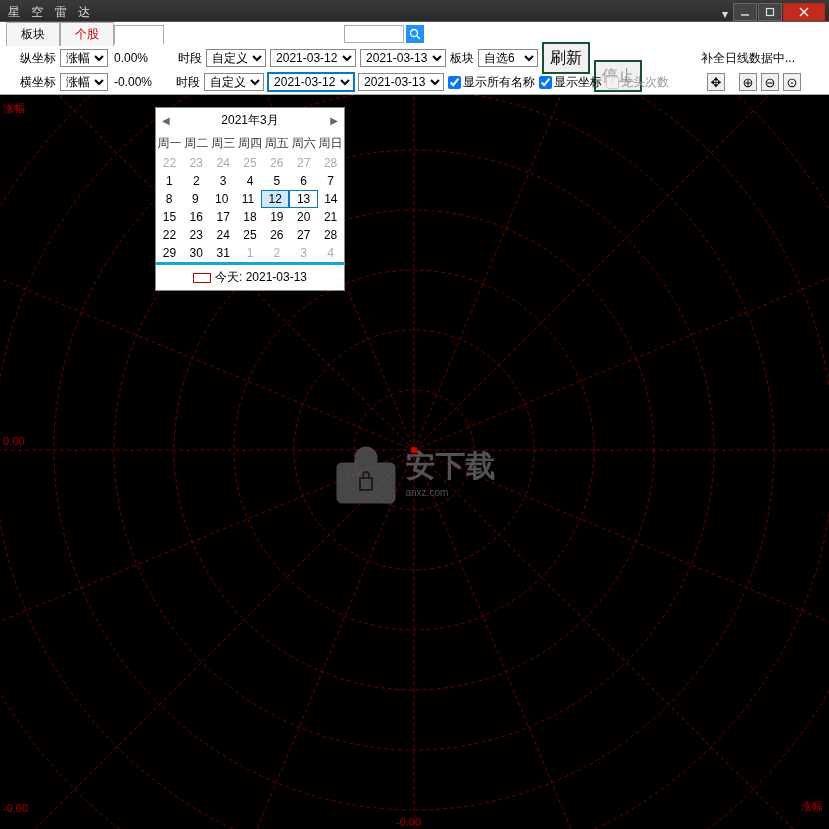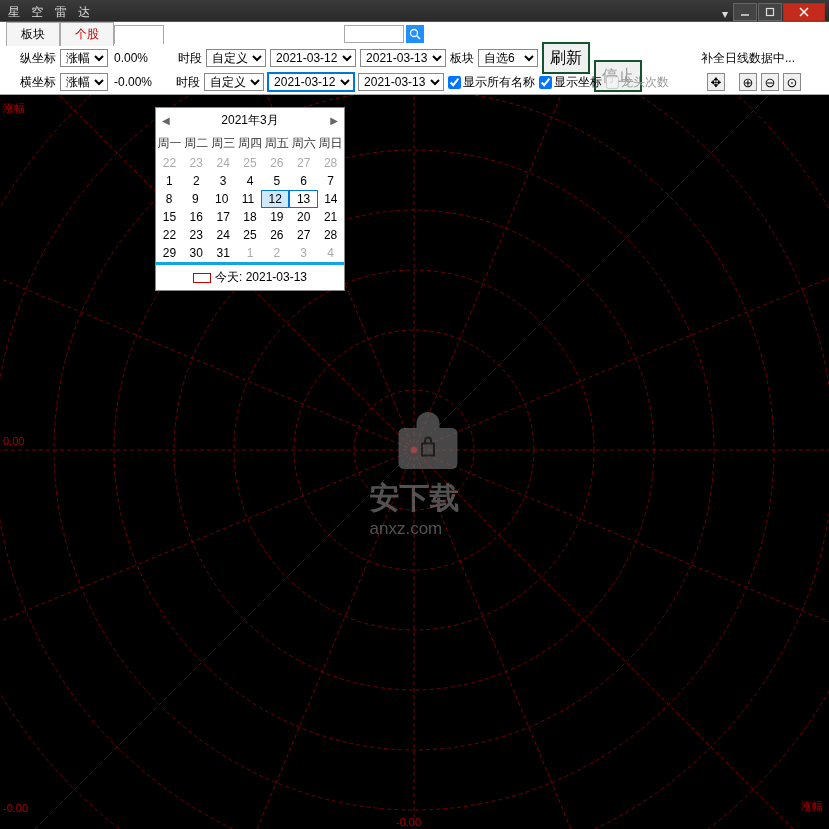--- a/index.html
+++ b/index.html
@@ -48,24 +48,24 @@
     .cal-cell.dim { color: #aaa; }
     .cal-cell.sel { background: #cfe8fc; border: 1px solid #0078d7; padding: 1px 0; }
     .cal-cell.hover { border: 1px solid #0078d7; padding: 1px 0; }
     .cal-footer { text-align: center; padding: 4px; border-top: 3px solid #0ea5e9; }
     .cal-today-box { display: inline-block; width: 18px; height: 10px; border: 1px solid #c00; margin-right: 4px; vertical-align: middle; }
     
     
     .chart-area { position: relative; width: 829px; height: calc(829px - 22px - 72px); background: #000; overflow: hidden; }
     .radar-svg { position: absolute; left: 0; top: 0; width: 100%; height: 100%; }
     .axis-label { position: absolute; color: #a00; font-size: 11px; }
-    .watermark { position: absolute; left: 50%; top: 380px; transform: translate(-50%, -50%); display: flex; align-items: flex-end; gap: 8px; opacity: 0.6; flex-direction: column; }
+    .watermark { position: absolute; left: 50%; top: 380px; transform: translate(-50%, -50%); display: flex; align-items: flex-start; gap: 8px; opacity: 0.6; }
     .watermark-icon { width: 64px; height: 58px; }
     .watermark-text { font-size: 30px; color: #888; font-weight: bold; }
-    .watermark-sub { font-size: 17px; color: #888; }
+    .watermark-sub { font-size: 10px; color: #888; }
   </style>
 </head>
 <body>
 
 <div class="titlebar">
   <span class="titlebar-title">星 空 雷 达</span>
   <span class="titlebar-icon">▾</span>
   <span class="win-btn">
       <svg viewBox="0 0 10 10">
         <line x1="1" y1="8" x2="9" y2="8" stroke="#ddd" stroke-width="1.5"></line>

